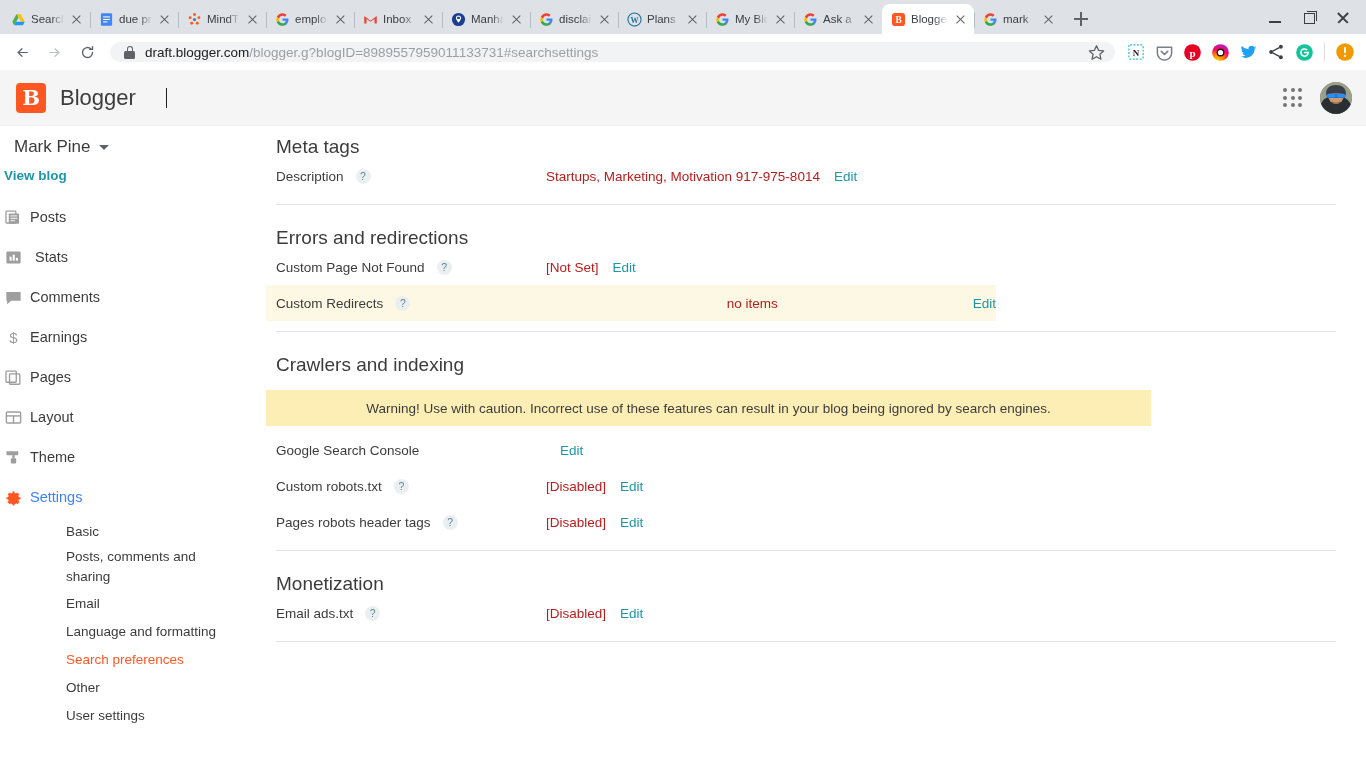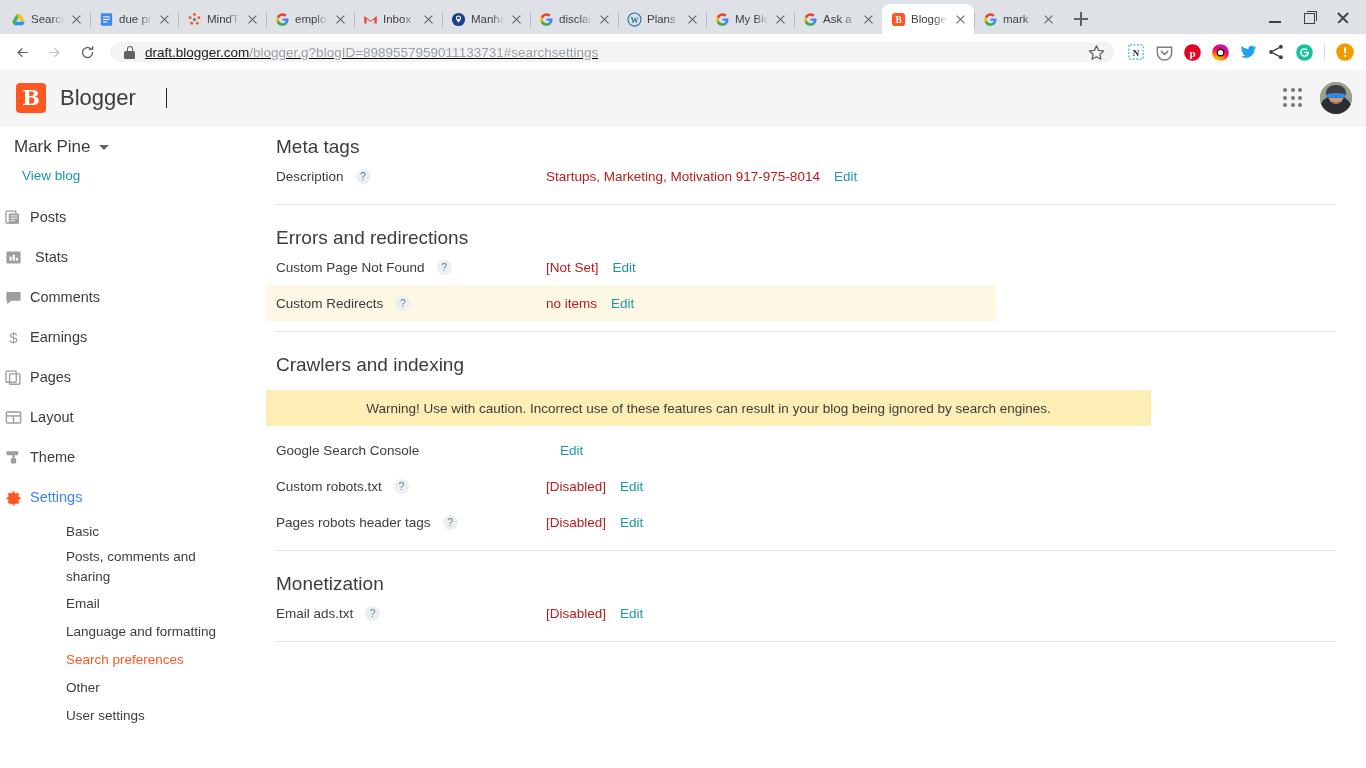--- a/index.html
+++ b/index.html
@@ -102,21 +102,20 @@
     flex: 1 1 auto;
     height: 20px;
     background: #f1f3f4;
     border-radius: 14px;
     display: flex;
     align-items: center;
     padding: 0 10px 0 14px;
     margin: 0 6px;
     gap: 10px;
     min-width: 0;
-    text-decoration: underline;
   }
   .lock { width: 11px; height: 13px; position: relative; flex: 0 0 11px; }
   .lock .body { position: absolute; bottom: 0; left: 0; width: 11px; height: 8px; background: #5f6368; border-radius: 1.5px; }
   .lock .shackle { position: absolute; top: 0; left: 2.5px; width: 6px; height: 6px; border: 1.6px solid #5f6368; border-bottom: none; border-radius: 3px 3px 0 0; }
   .url { font-size: 13.5px; color: #9aa0a6; white-space: nowrap; overflow: hidden; flex: 1 1 auto; }
   .url b { color: #202124; font-weight: normal; }
   .star { margin-left: auto; width: 17px; height: 17px; flex: 0 0 17px; }
 
   .ext-icons { display: flex; align-items: center; gap: 2px; }
   .ext { width: 26px; height: 26px; display: flex; align-items: center; justify-content: center; flex: 0 0 26px; }
@@ -163,22 +162,22 @@
   .blog-select {
     display: flex; align-items: center; gap: 8px;
     padding: 0 0 0 14px; height: 26px;
   }
   .blog-name { font-size: 17px; color: #3c3c3c; }
   .tri-down {
     width: 0; height: 0; border-left: 5px solid transparent;
     border-right: 5px solid transparent; border-top: 5px solid #5f6368;
   }
   .view-blog {
-    color: #1d97a8; font-size: 13.5px; font-weight: normal;
-    padding: 8px 0 0 22px; display: block;
+    color: #1d97a8; font-size: 13.5px; font-weight: bold;
+    padding: 8px 0 0 4px; display: block;
   }
   .nav-list { margin-top: 14px; }
   .nav-item {
     display: flex; align-items: center; gap: 0;
     height: 40px; padding-left: 4px;
     font-size: 14.5px; color: #3c3c3c;
   }
   .nav-icon { width: 26px; flex: 0 0 26px; display: flex; align-items: center; }
   .nav-label { margin-left: 26px; }
   .nav-item.active .nav-label { color: #3b82f6; }
@@ -636,21 +635,21 @@
         <div class="sec-title" style="padding-top: 22px;">Errors and redirections</div>
         <div class="rows">
           <div class="srow" style="min-height: 36px;">
             <span class="srow-label">
               <span>Custom Page Not Found</span>
               <span class="qmark">?</span>
             </span>
             <span class="srow-value">[Not Set]</span>
             <a class="edit-link">Edit</a>
           </div>
-          <div class="srow hl" style="min-height: 36px;">
+          <div class="srow hl" style="min-height: 36px; justify-content: space-between;">
             <span class="srow-label">
               <span>Custom Redirects</span>
               <span class="qmark">?</span>
             </span>
             <span class="srow-value">no items</span>
             <a class="edit-link">Edit</a>
           </div>
         </div>
         <div class="divider" style="width: 1060px;"></div>
         <div class="sec-title" style="padding-top: 22px;">Crawlers and indexing</div>

